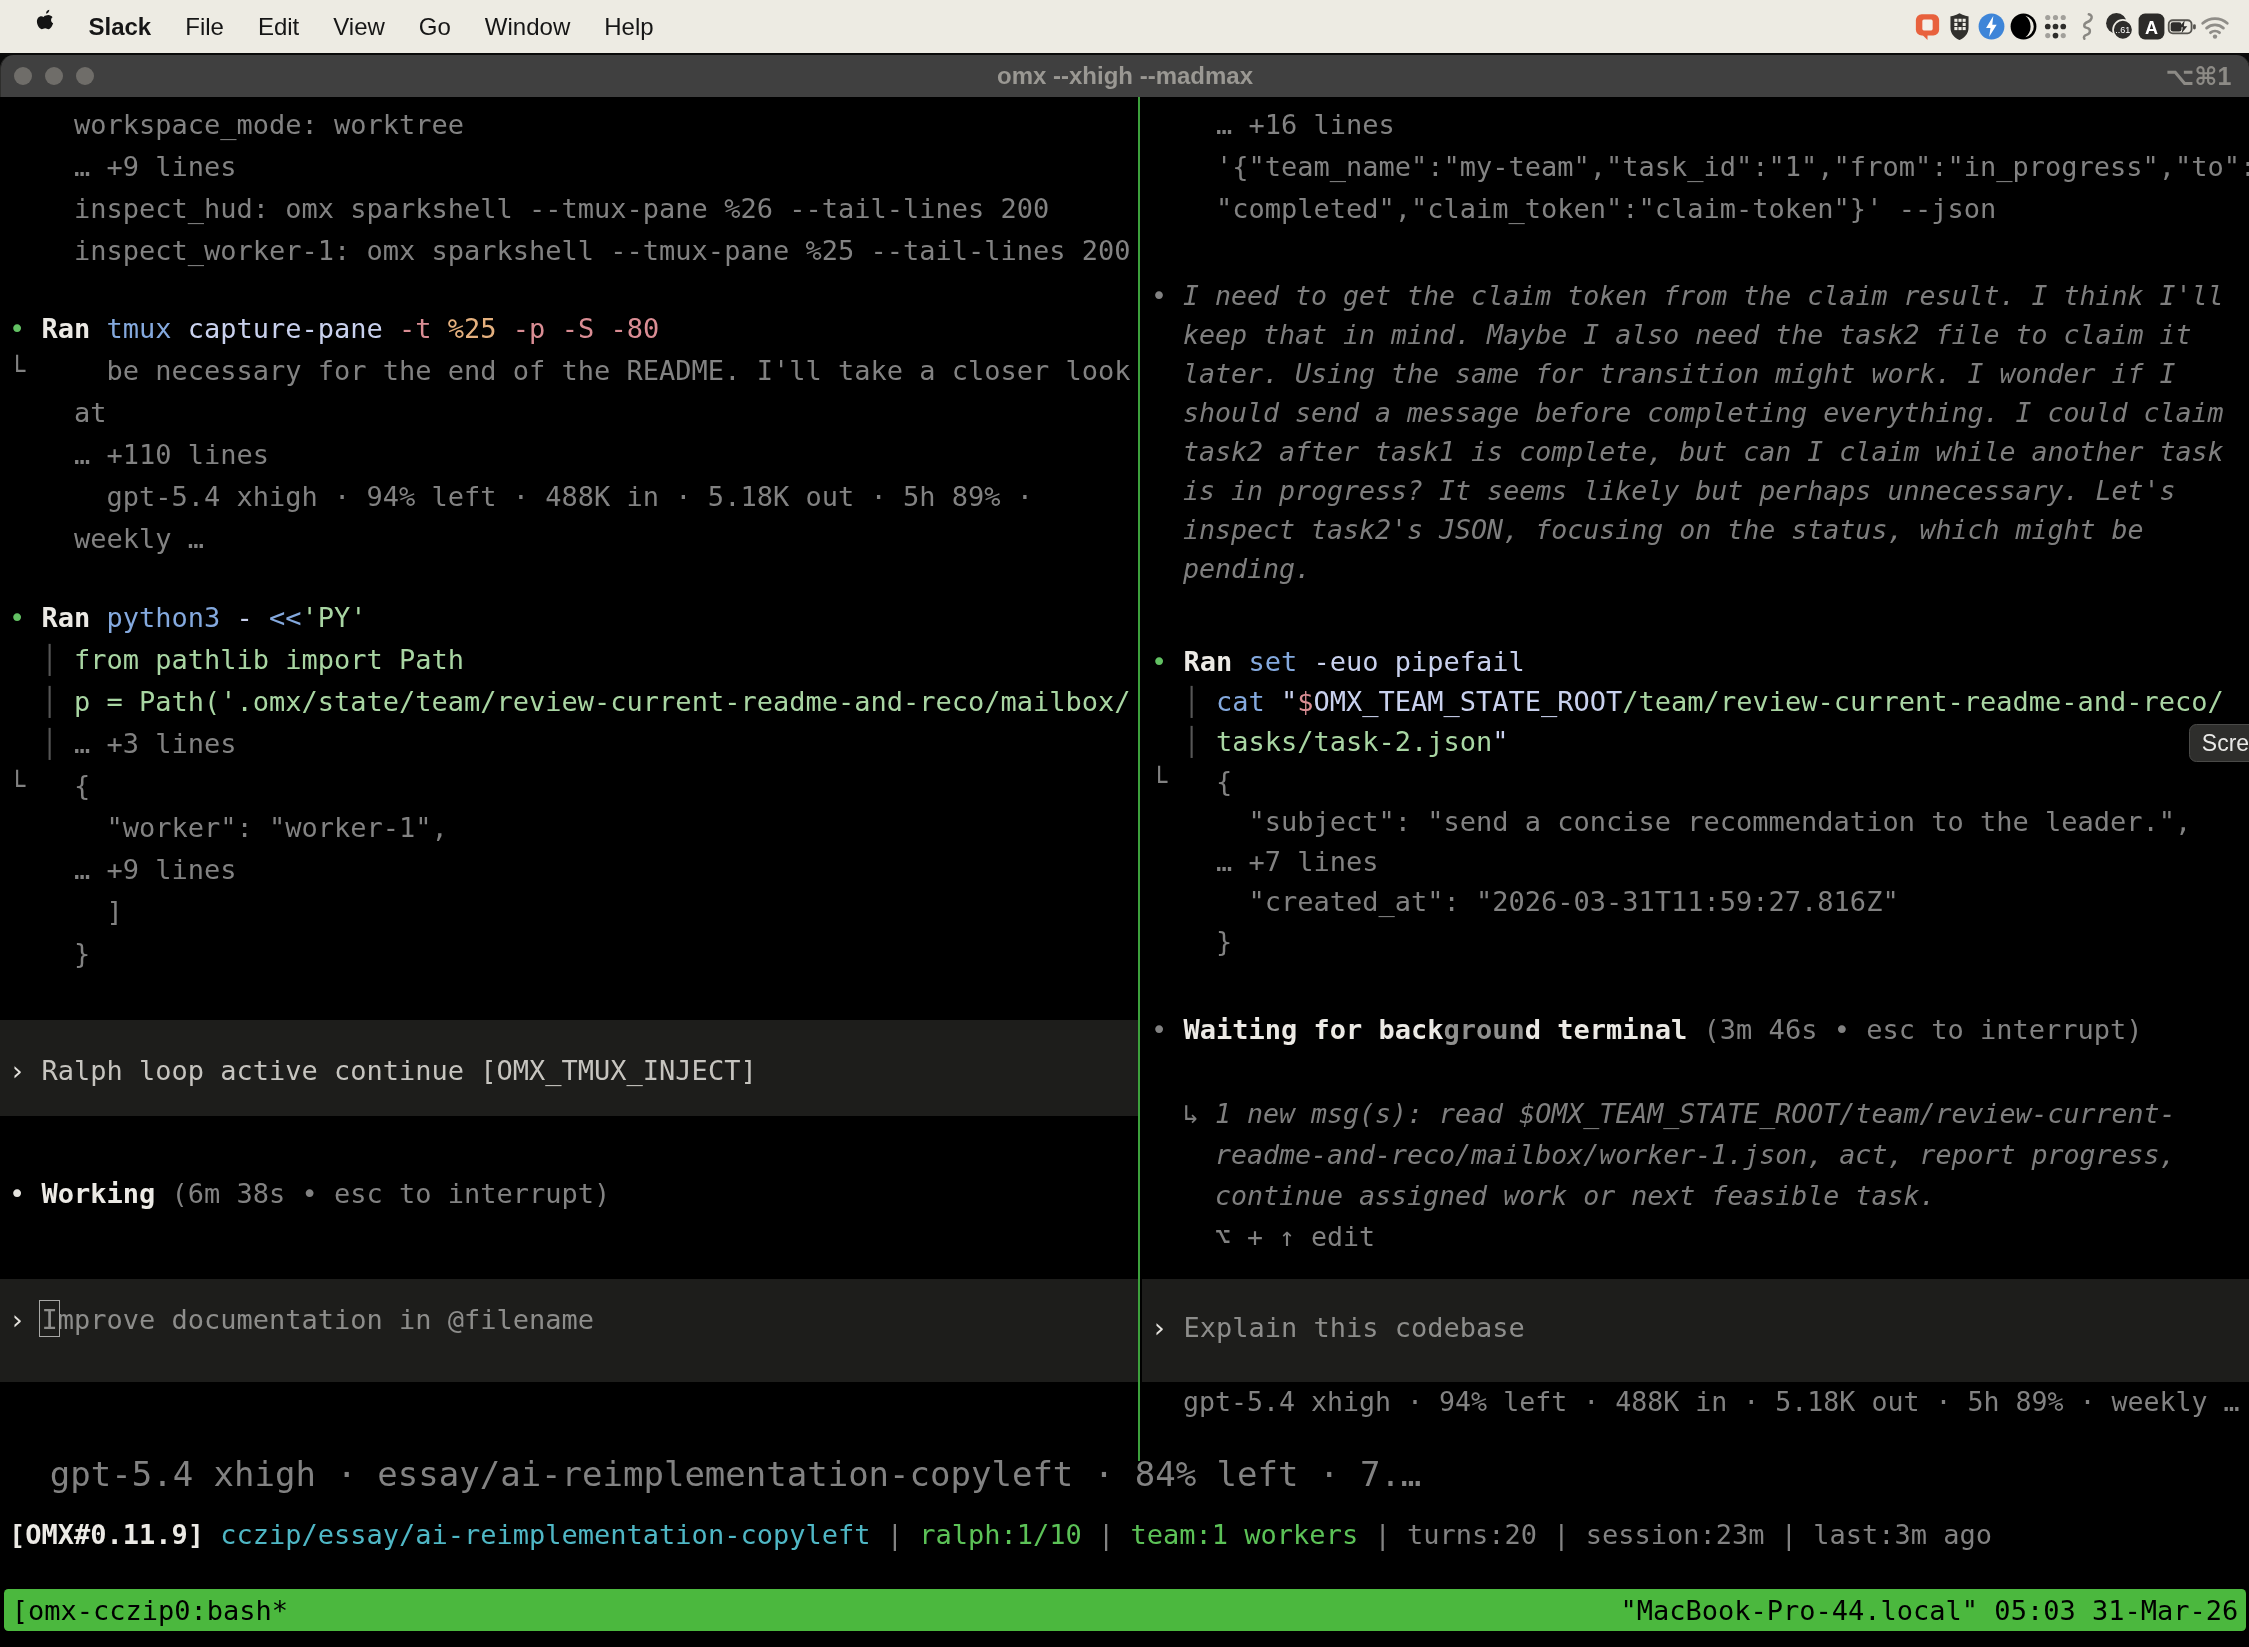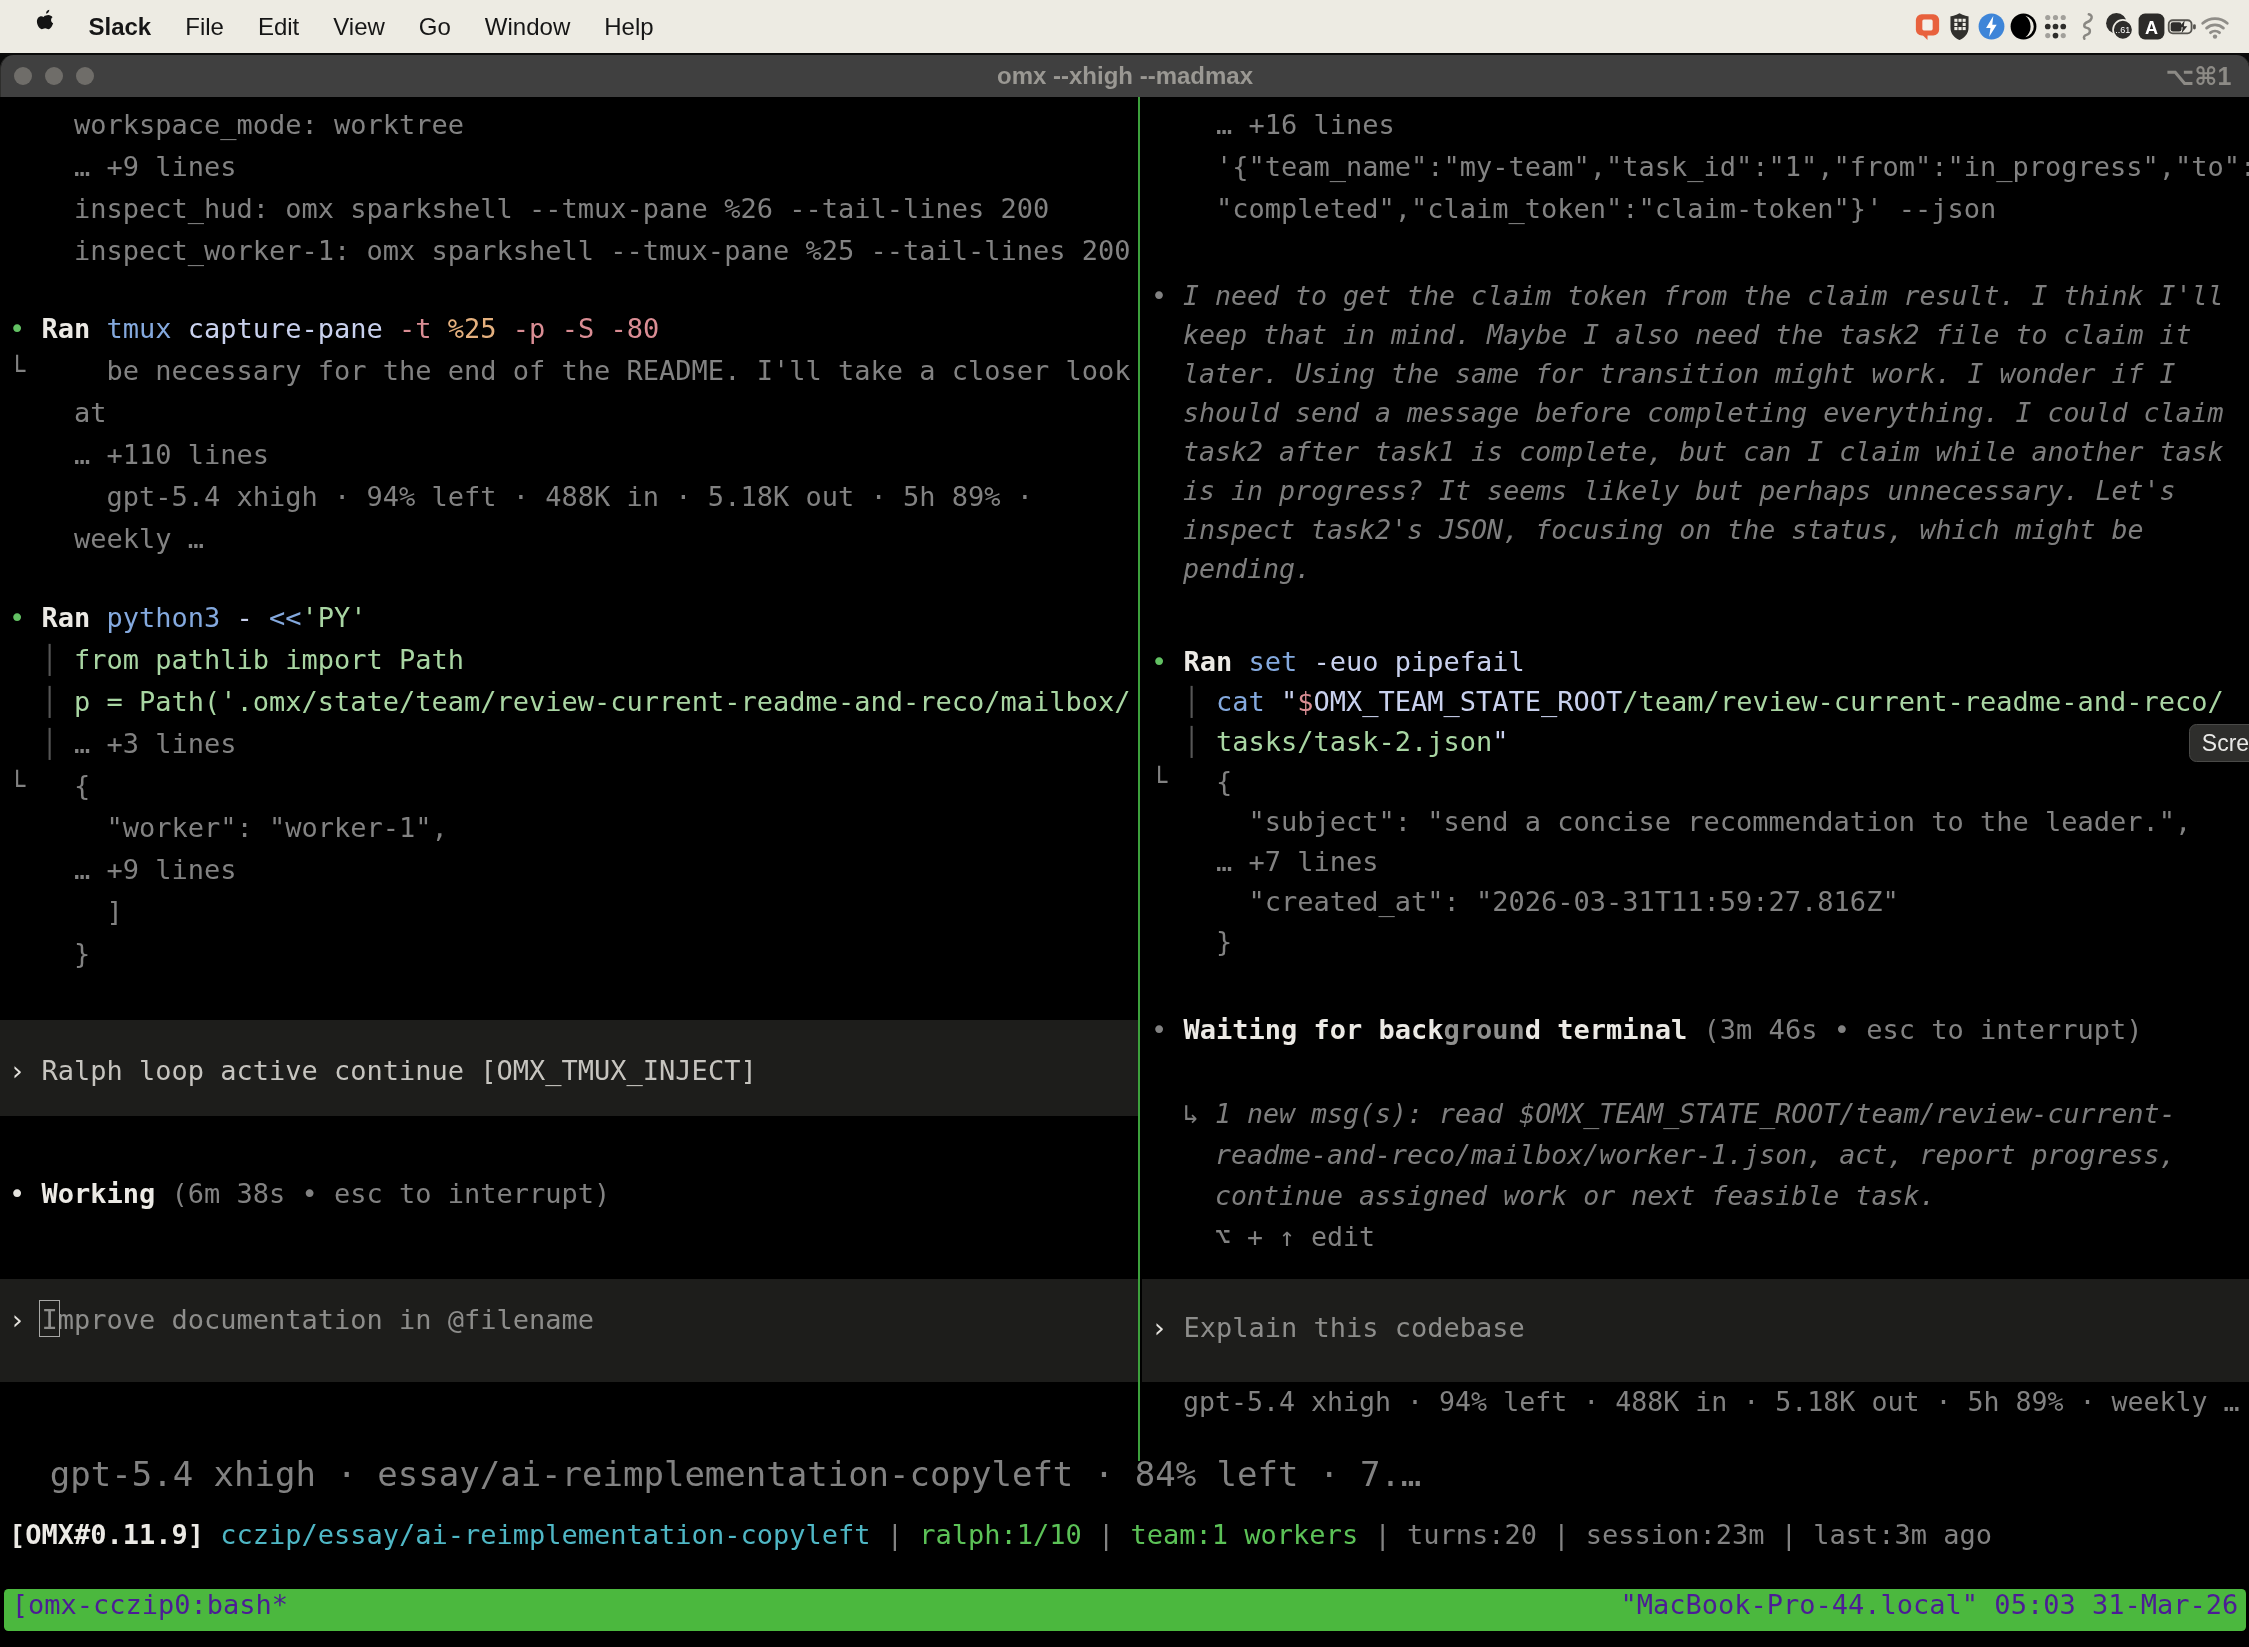--- a/index.html
+++ b/index.html
@@ -74,22 +74,22 @@
   .cur::after {
     content:""; position:absolute; left:-2.2px; right:-2.2px; top:-3.7px; bottom:-2.2px;
     border:1.5px solid #a8a8a6;
   }
   
   .divider { position:absolute; left:1138px; top:97px; width:2.2px; height:1364px; background:#3ca03c; z-index:5; }
   
   .tmuxbar {
     position:absolute; left:4.4px; right:4.4px; top:1589px; height:42px;
     background:#4bb83e; border-radius:4.4px; z-index:6;
-    display:flex; justify-content:space-between;
-    font-size:27px; color:#4c1d95; padding:0 7.4px; white-space:pre;
+    display:flex; align-items:center; justify-content:space-between;
+    font-size:27px; color:#000000; padding:0 7.4px; white-space:pre;
   }
   
   .tooltip {
     position:absolute; left:2189px; top:724px; width:81px; height:38px; z-index:30;
     background:#2e2e2c; border:1.5px solid #4a4a48; border-radius:7.4px;
     color:#e9e9e7; font-family:"Liberation Sans",sans-serif; font-size:23px;
     display:flex; align-items:center; padding-left:11.8px;
   }
 </style>
 </head>

